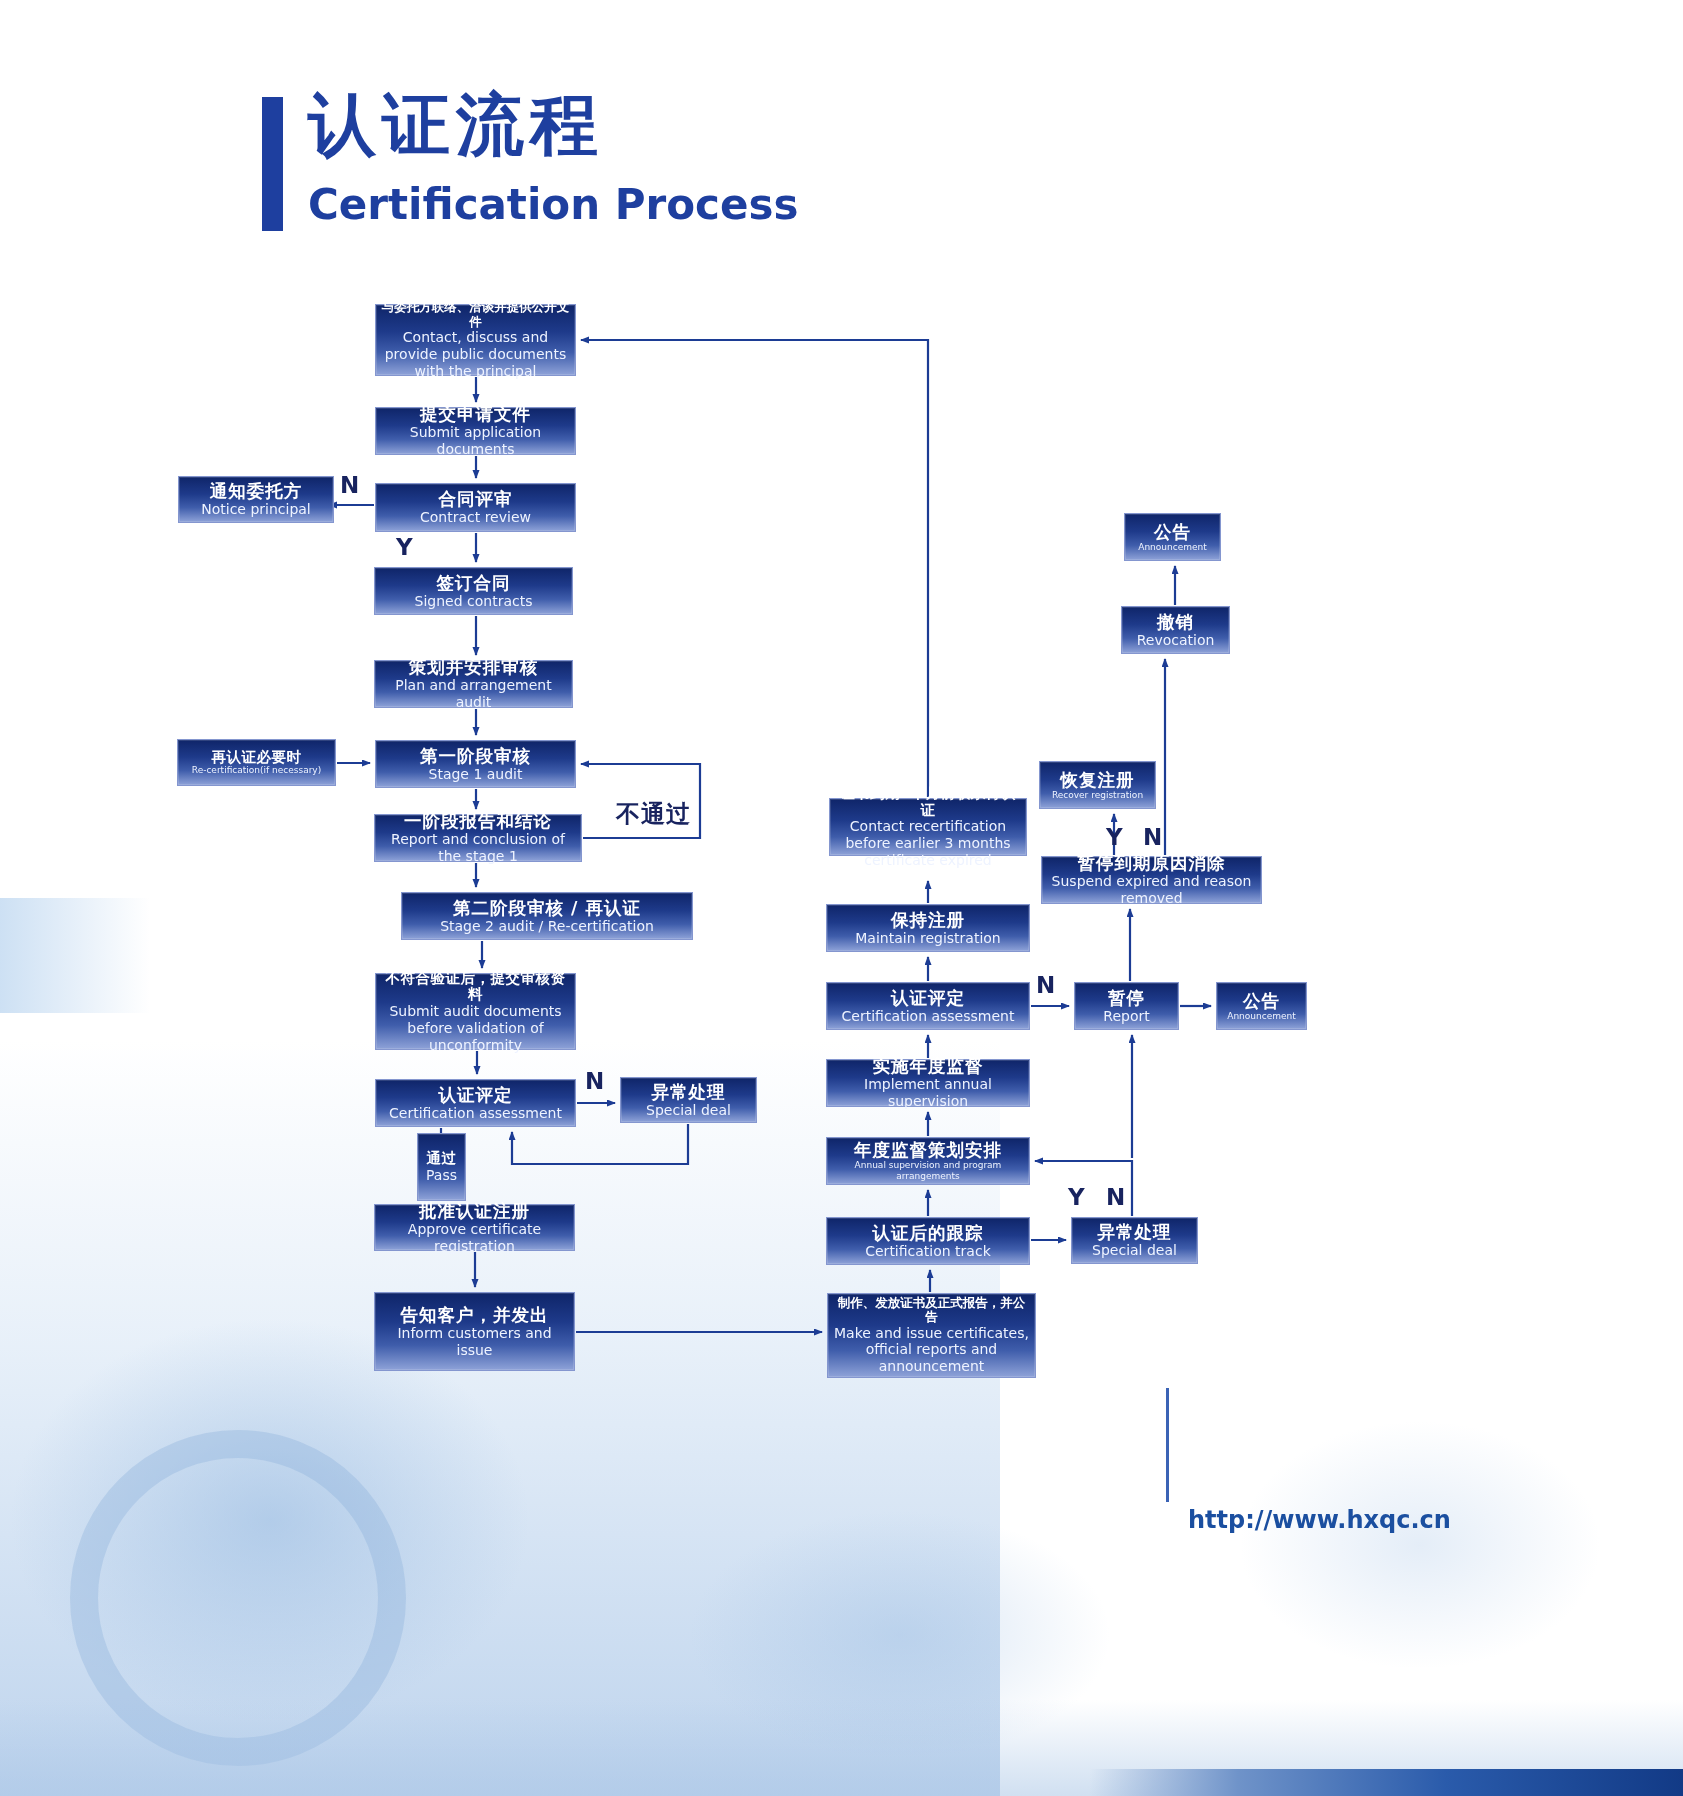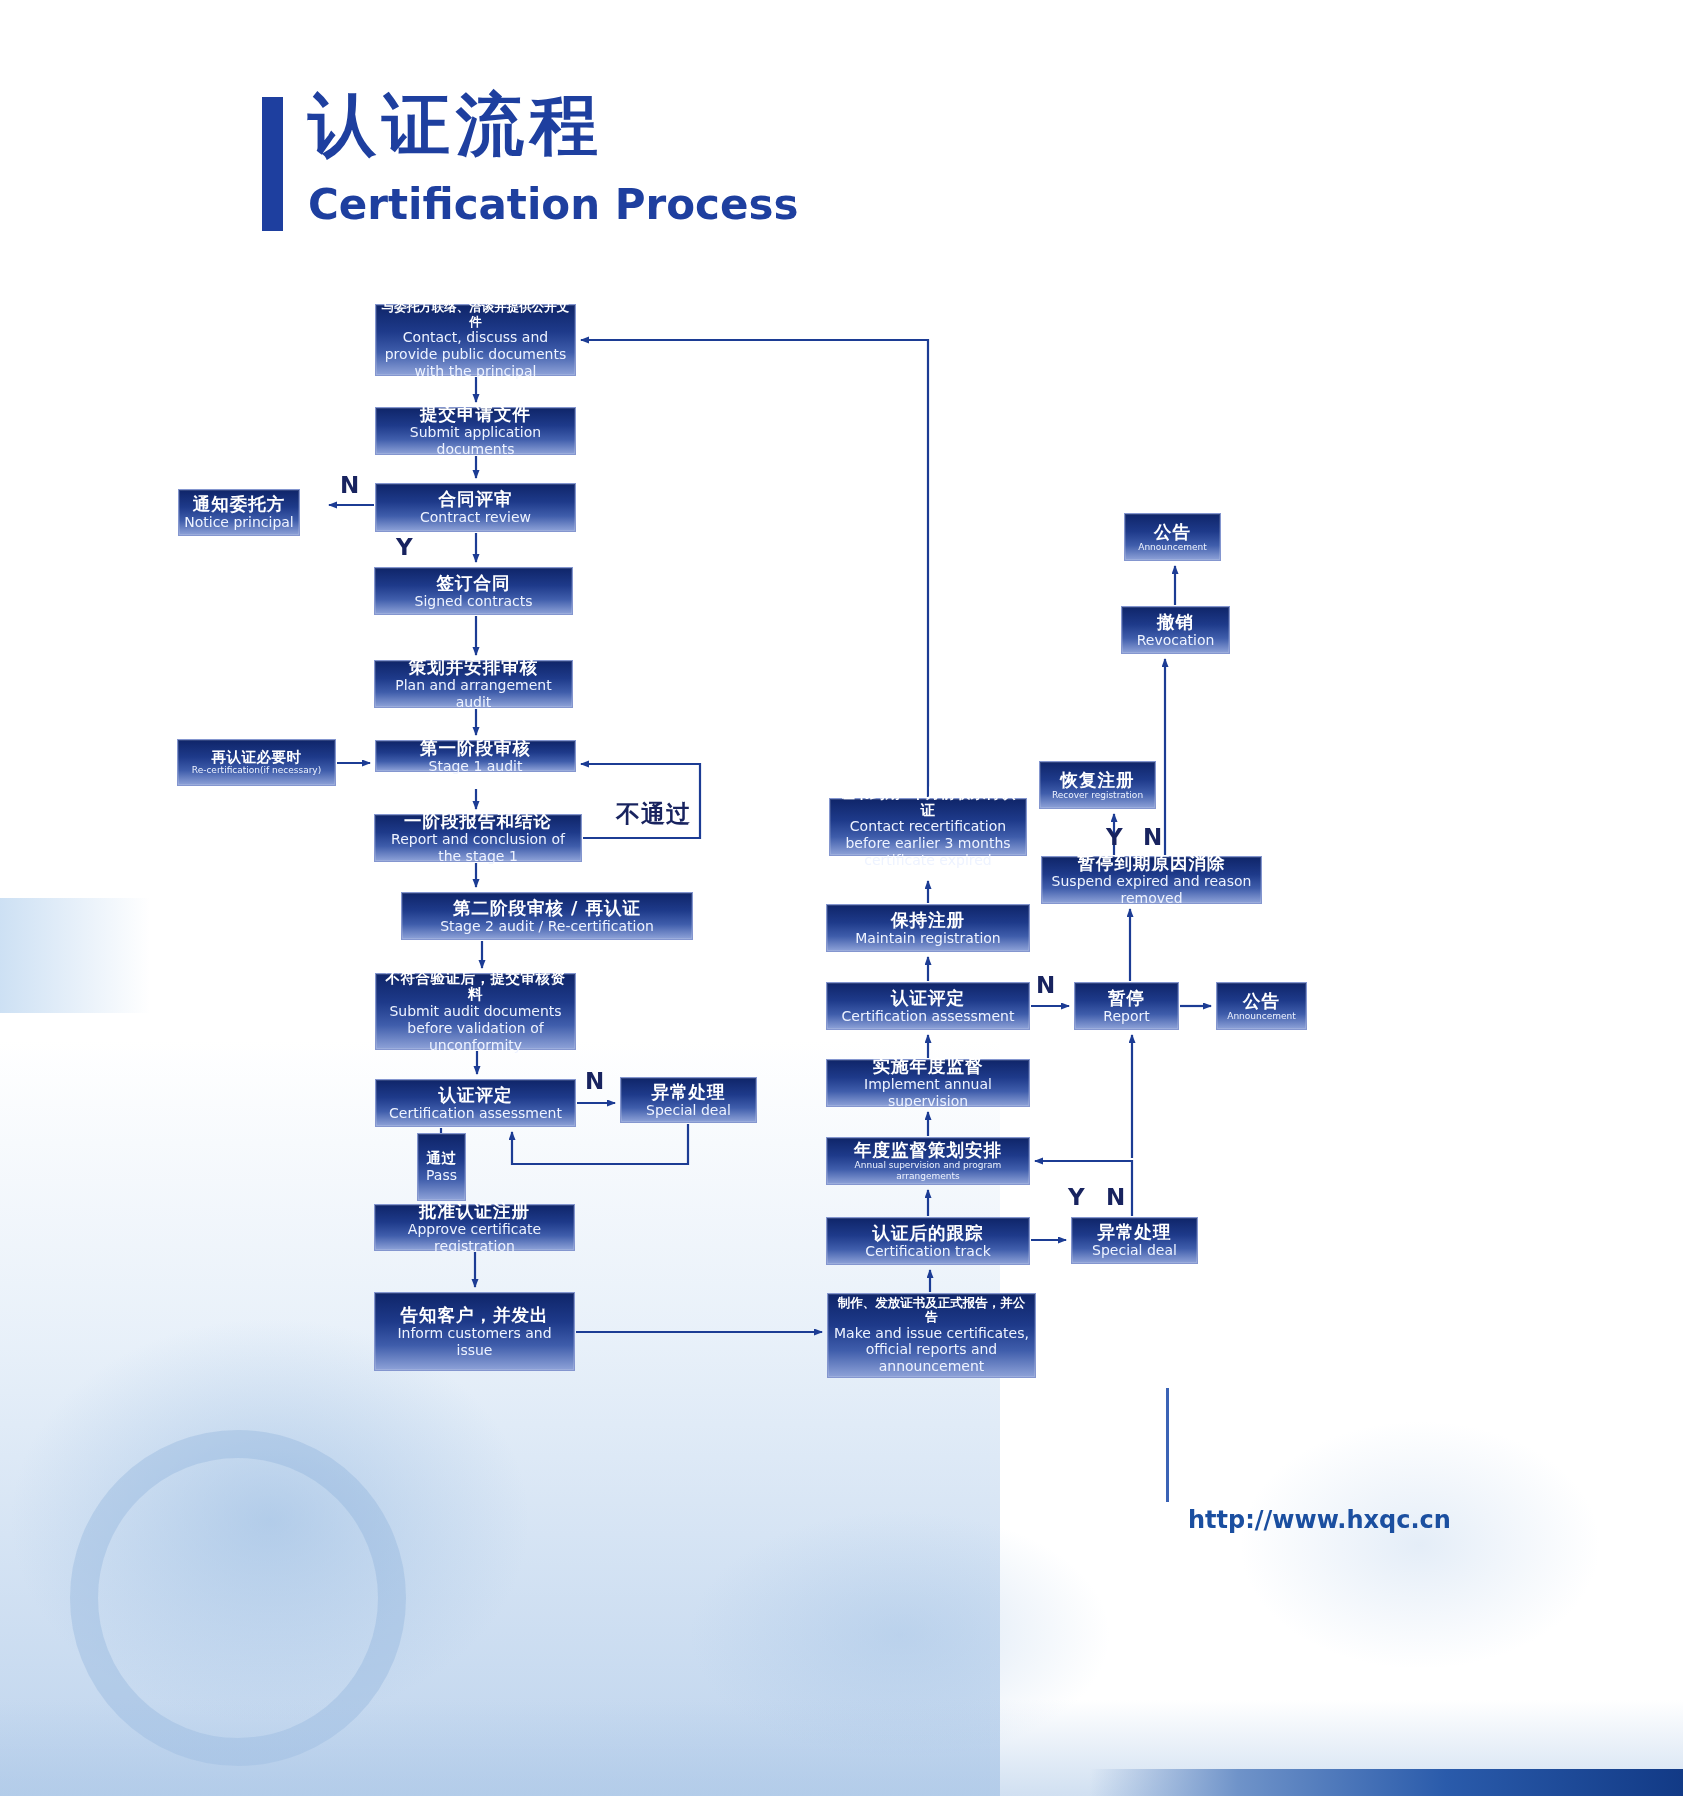--- a/index.html
+++ b/index.html
@@ -128,41 +128,41 @@
   <span class="dlabel" style="left:1106px;top:1186px;">N</span>
 
   <div class="node" style="left:375px;top:304px;width:201px;height:72px;">
     <div class="zh zh-xs">与委托方联络、洽谈并提供公开文件</div>
     <div class="en en-sm">Contact, discuss and provide public documents with the principal</div>
   </div>
   <div class="node" style="left:375px;top:407px;width:201px;height:48px;">
     <div class="zh">提交申请文件</div>
     <div class="en en-sm">Submit application documents</div>
   </div>
-  <div class="node" style="left:178px;top:489px;width:122px;height:47px;">
+  <div class="node" style="left:178px;top:476px;width:156px;height:47px;">
     <div class="zh">通知委托方</div>
     <div class="en en-sm">Notice principal</div>
   </div>
   <div class="node" style="left:375px;top:483px;width:201px;height:49px;">
     <div class="zh">合同评审</div>
     <div class="en en-sm">Contract review</div>
   </div>
   <div class="node" style="left:374px;top:567px;width:199px;height:48px;">
     <div class="zh">签订合同</div>
     <div class="en en-sm">Signed contracts</div>
   </div>
   <div class="node" style="left:374px;top:660px;width:199px;height:48px;">
     <div class="zh">策划并安排审核</div>
     <div class="en en-sm">Plan and arrangement audit</div>
   </div>
   <div class="node" style="left:177px;top:739px;width:159px;height:47px;">
     <div class="zh zh-sm">再认证必要时</div>
     <div class="en en-xs">Re-certification(if necessary)</div>
   </div>
-  <div class="node" style="left:375px;top:740px;width:201px;height:32px;text-align:right;">
+  <div class="node" style="left:375px;top:740px;width:201px;height:48px;text-align:right;">
     <div class="zh">第一阶段审核</div>
     <div class="en en-sm">Stage 1 audit</div>
   </div>
   <div class="node" style="left:374px;top:814px;width:208px;height:48px;">
     <div class="zh">一阶段报告和结论</div>
     <div class="en en-sm">Report and conclusion of the stage 1</div>
   </div>
   <div class="node" style="left:362px;top:892px;width:292px;height:48px;margin-left:39px;">
     <div class="zh">第二阶段审核 / 再认证</div>
     <div class="en en-sm">Stage 2 audit / Re-certification</div>

